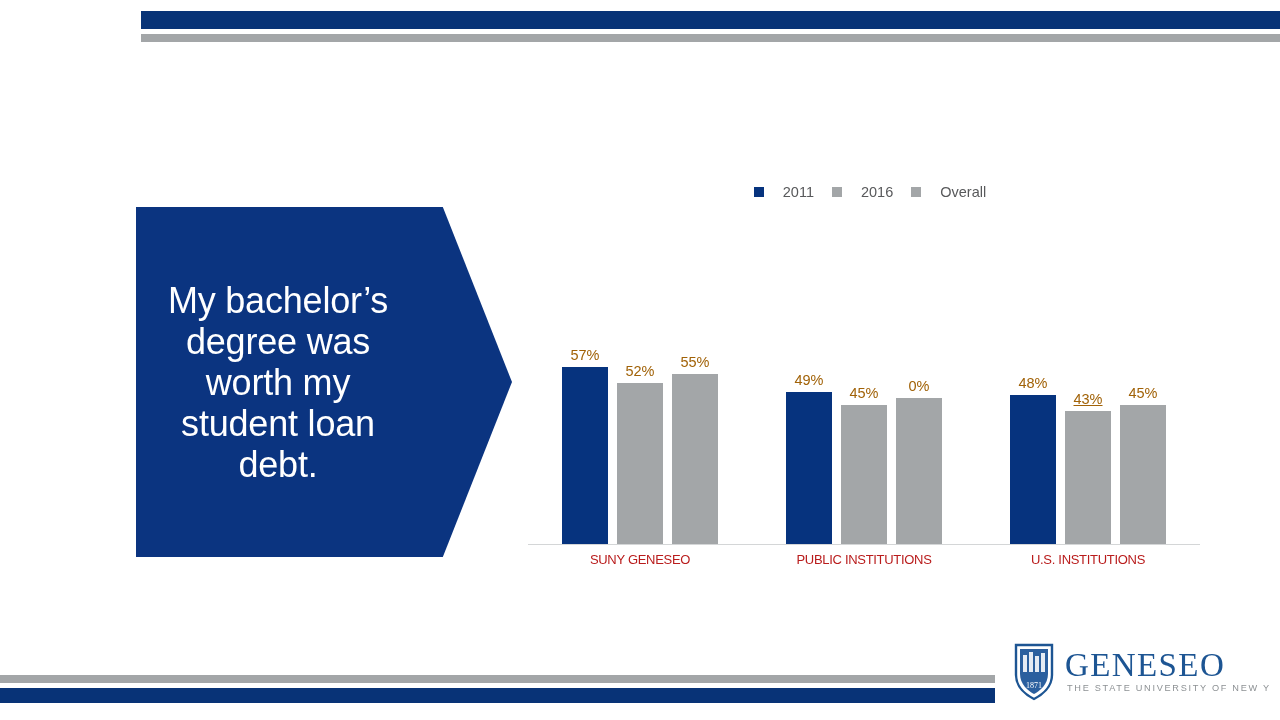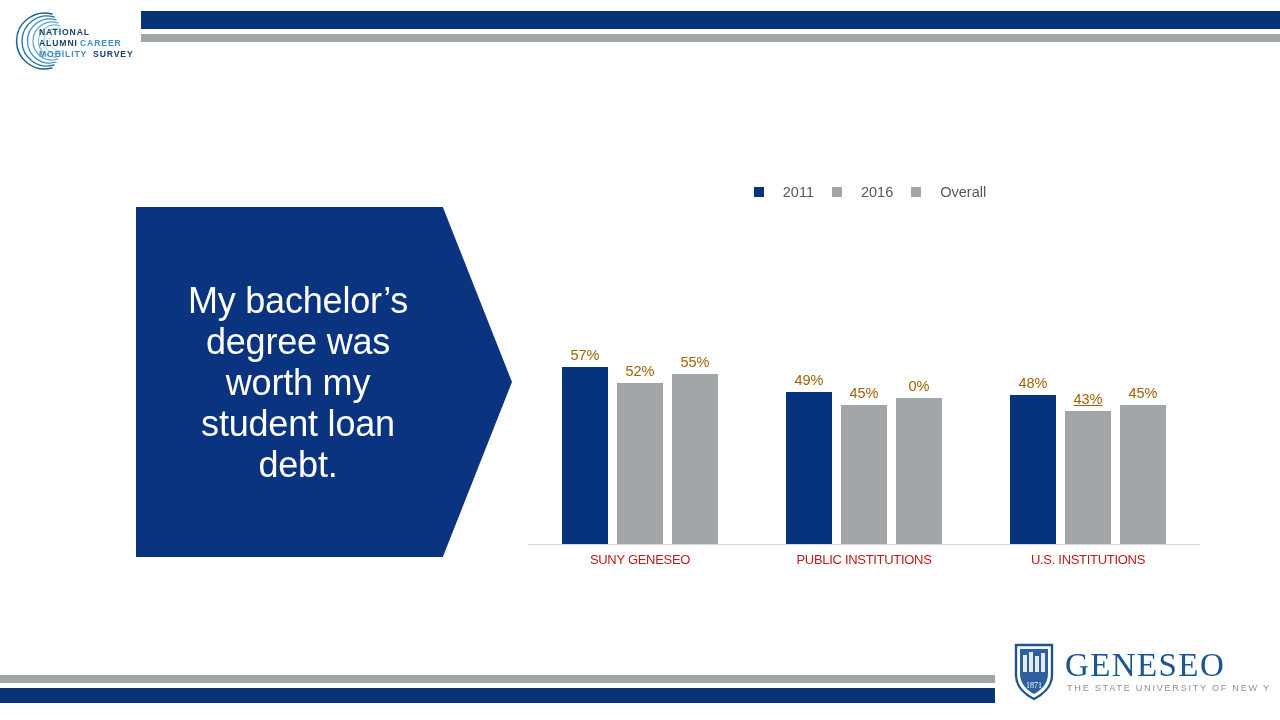--- a/index.html
+++ b/index.html
@@ -76,21 +76,21 @@
     height: 350px;
   }
   .callout-shape {
     position: absolute;
     inset: 0;
     background: #0b3480;
     clip-path: polygon(0% 0%, 81.6% 0%, 100% 50%, 81.6% 100%, 0% 100%);
   }
   .callout-text {
     position: absolute;
-    left: 36px;
+    left: 16px;
     top: 0;
     width: 252px;
     height: 350px;
     display: flex;
     align-items: center;
     justify-content: center;
     color: #ffffff;
     font-size: 36px;
     line-height: 41px;
     text-align: center;
@@ -217,40 +217,20 @@
   .geneseo svg { display: block; }
 </style>
 </head>
 <body>
 
 <div class="slide">
 
   <div class="hdr-blue"></div>
   <div class="hdr-gray"></div>
 
-  <div class="nacm-logo">
-    <svg width="132" height="66" viewBox="0 0 132 66" xmlns="http://www.w3.org/2000/svg">
-      <g fill="none" stroke-linecap="round">
-        <path d="M44 6 A28 28 0 1 0 44 60" stroke="#1f5f92" stroke-width="1.5"></path>
-        <path d="M46 9 A25 25 0 1 0 46 57" stroke="#2b74ab" stroke-width="1.4"></path>
-        <path d="M48 12 A22 22 0 1 0 48 54" stroke="#3d8cc2" stroke-width="1.3"></path>
-        <path d="M50 15 A19 19 0 1 0 50 51" stroke="#56a3d4" stroke-width="1.2"></path>
-        <path d="M52 18 A16 16 0 1 0 52 48" stroke="#72b8e2" stroke-width="1.1"></path>
-        <path d="M54 21 A13 13 0 1 0 54 45" stroke="#8fcaea" stroke-width="1"></path>
-        <path d="M56 24 A10 10 0 1 0 56 42" stroke="#a9d7ef" stroke-width="0.9"></path>
-      </g>
-      <g font-family="Liberation Sans, sans-serif" font-weight="bold" font-size="8.6" letter-spacing="0.9">
-        <text x="31" y="27" fill="#1b3f6b">NATIONAL</text>
-        <text x="31" y="38" fill="#1b3f6b">ALUMNI</text>
-        <text x="72" y="38" fill="#3d8cc2">CAREER</text>
-        <text x="31" y="49" fill="#3d8cc2">MOBILITY</text>
-        <text x="85" y="49" fill="#1b3f6b">SURVEY</text>
-      </g>
-    </svg>
-  </div>
 
   <div class="callout">
     <div class="callout-shape"></div>
     <div class="callout-text">My bachelor’s degree was worth my student loan debt.</div>
   </div>
 
   <div class="chart">
 
     <div class="legend">
       <div class="legend-item">

